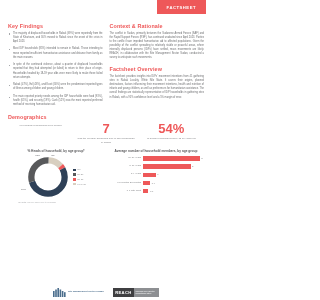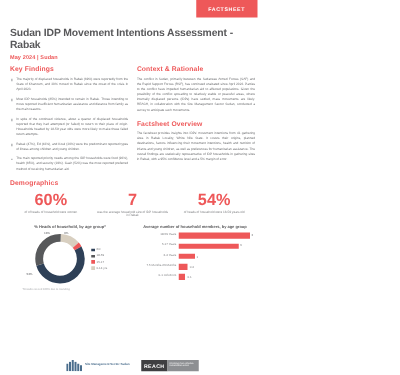--- a/index.html
+++ b/index.html
@@ -125,24 +125,20 @@
 </style>
 </head>
 <body>
 
 <div class="page">
 
   <div class="topbar">
     <div class="factsheet-badge">FACTSHEET</div>
   </div>
 
-  <div class="title-wrap">
-    <h1 class="doc-title">Sudan IDP Movement Intentions Assessment - Rabak</h1>
-    <div class="doc-sub">May 2024 | Sudan</div>
-  </div>
 
   <div class="cols">
 
     <div class="col">
       <div class="sec-h">Key Findings</div>
       <ul class="bullets">
         <li>The majority of displaced households in Rabak (69%) were reportedly from the State of Khartoum, and 30% moved to Rabak since the onset of the crisis in April 2023.</li>
         <li>Most IDP households (85%) intended to remain in Rabak. Those intending to move reported insufficient humanitarian assistance and distance from family as the main reasons.</li>
         <li>In spite of the continued violence, about a quarter of displaced households reported that they had attempted (or failed) to return to their place of origin. Households headed by 18-59 year olds were more likely to make these failed return attempts.</li>
         <li>Rabak (47%), Ed (43%), and Kosti (30%) were the predominant reported types of illness among children and young children.</li>
@@ -156,21 +152,20 @@
       <div class="sec-h spaced">Factsheet Overview</div>
       <p class="para">The factsheet provides insights into IDPs' movement intentions from 41 gathering sites in Rabak Locality, White Nile State. It covers their origins, planned destinations, factors influencing their movement intentions, health and nutrition of infants and young children, as well as preferences for humanitarian assistance. The overall findings are statistically representative of IDP households in gathering sites in Rabak, with a 95% confidence level and a 5% margin of error.</p>
     </div>
   </div>
 
   <div class="demo">
     <div class="sec-h">Demographics</div>
 
     <div class="stats">
       <div class="stat">
-        <div class="stat-num">60%</div>
         <div class="stat-cap">of of heads of household were women</div>
       </div>
       <div class="stat">
         <div class="stat-num">7</div>
         <div class="stat-cap">was the average household size of IDP households in Rabak</div>
       </div>
       <div class="stat">
         <div class="stat-num">54%</div>
         <div class="stat-cap">of heads of household were 18-59 years old</div>
       </div>

